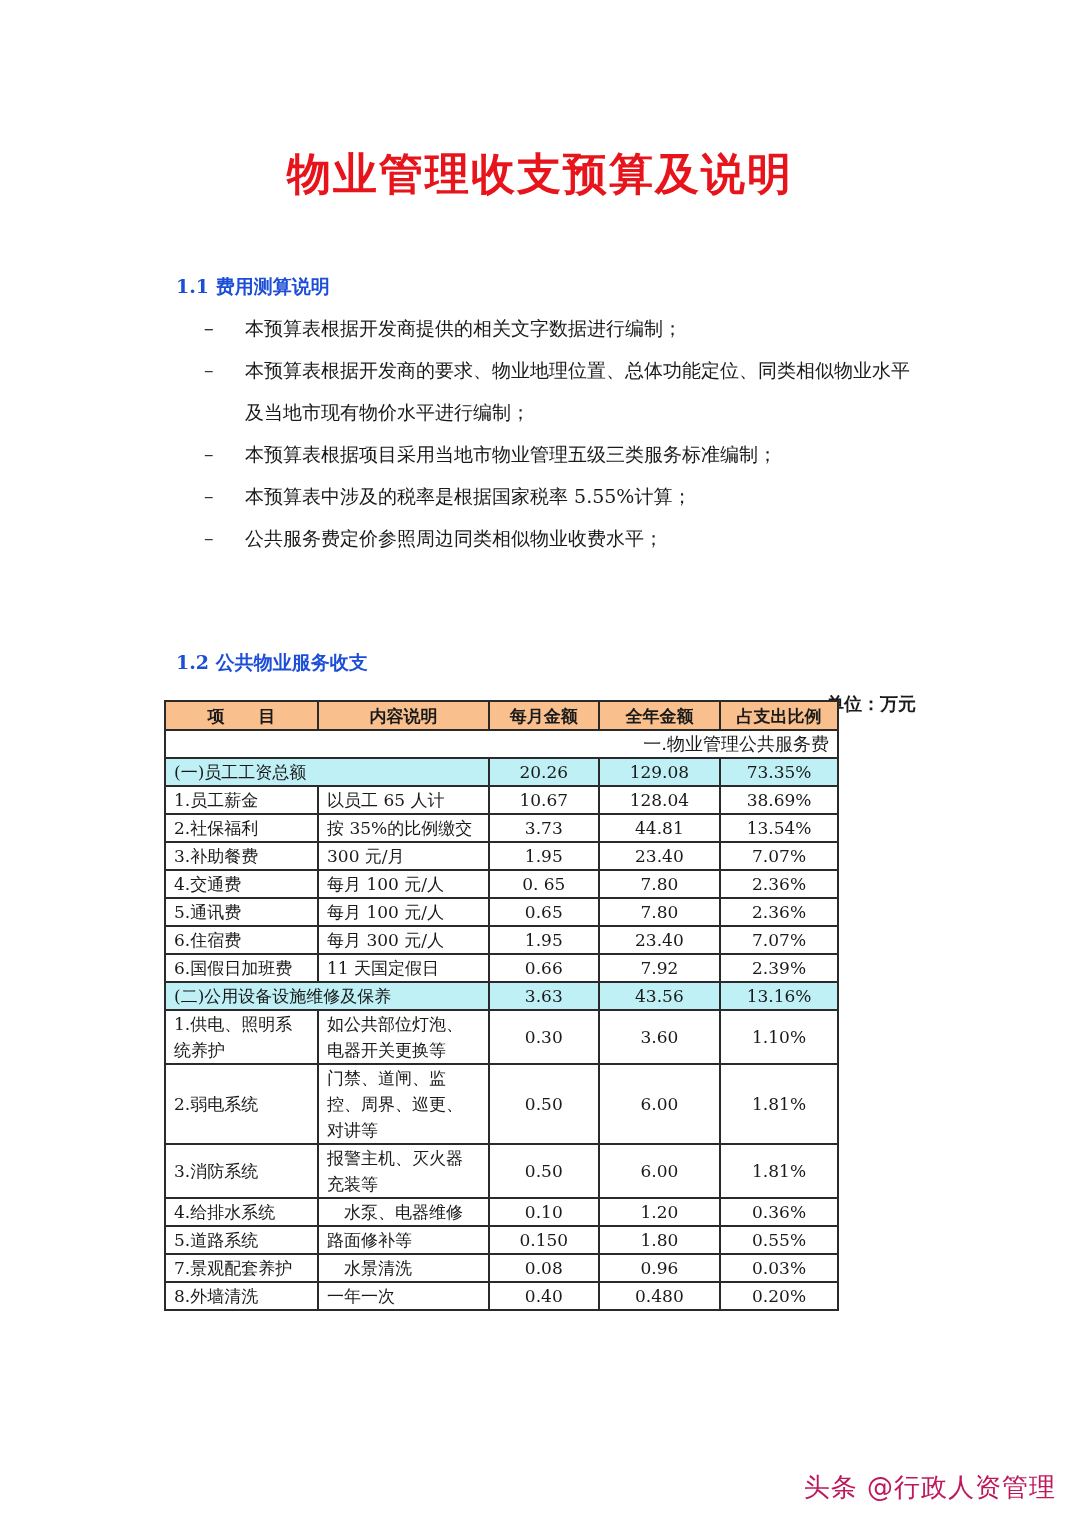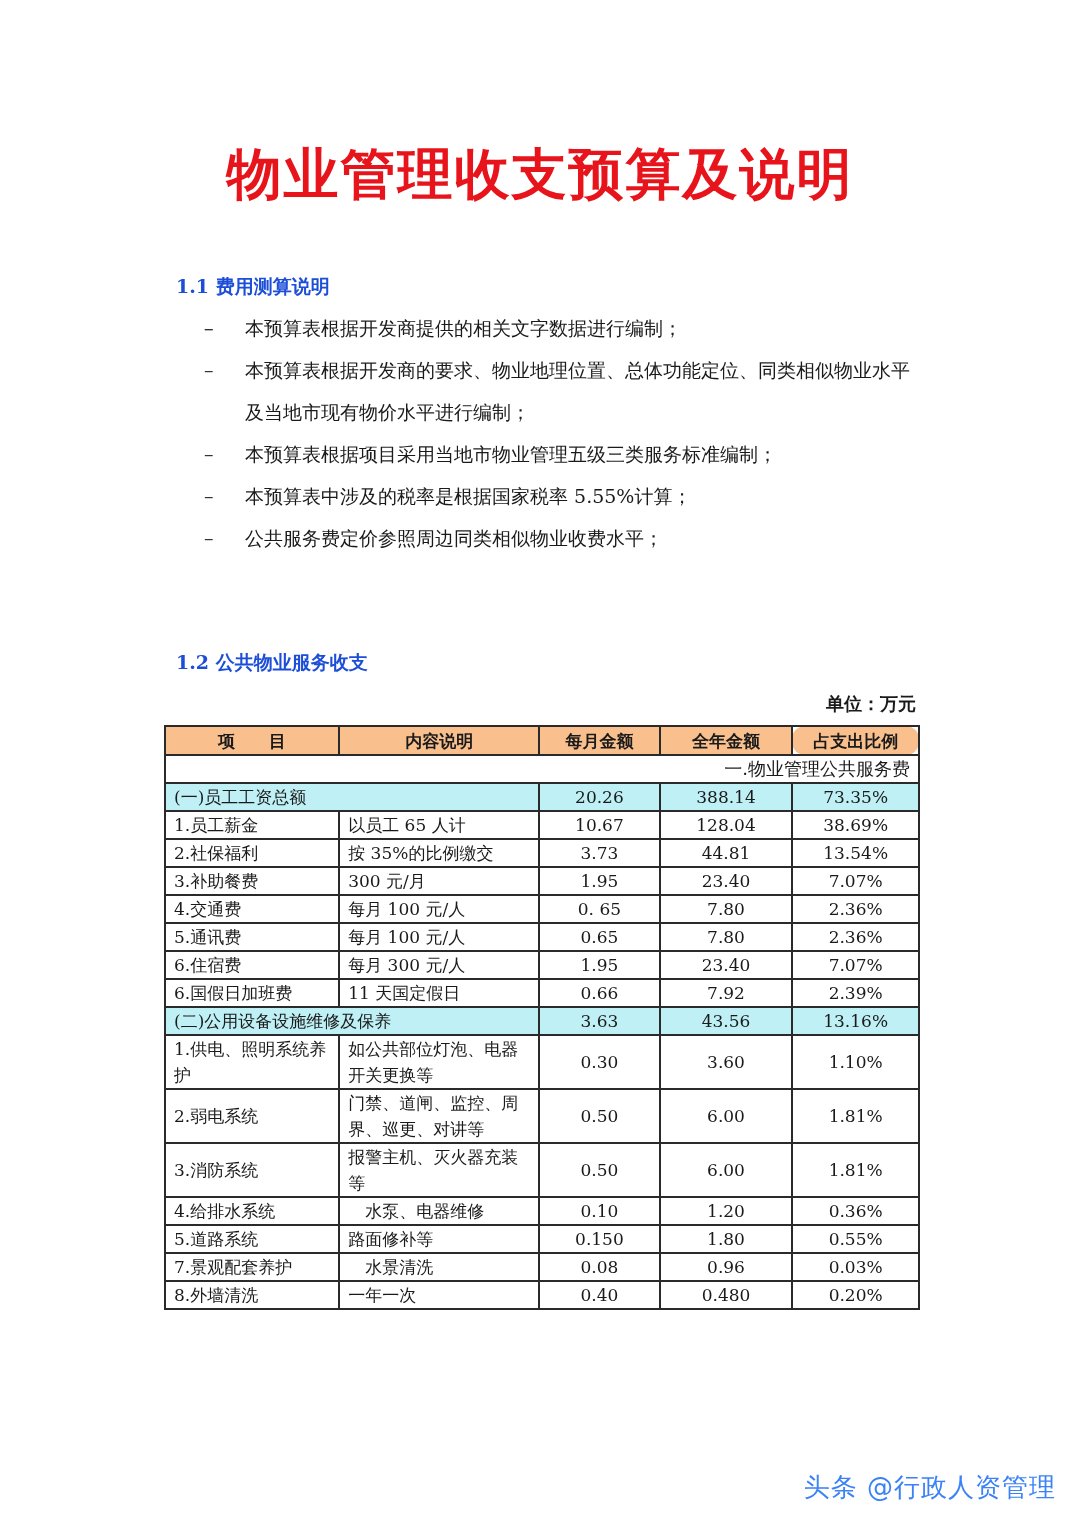--- a/index.html
+++ b/index.html
@@ -3,57 +3,57 @@
 <meta charset="utf-8">
 <style>
   html, body { margin: 0; padding: 0; background: #ffffff; }
   body {
     width: 1080px; height: 1527px; position: relative; overflow: hidden;
     font-family: "DejaVu Serif", "Liberation Serif", serif; color: #1a1a1a;
   }
   .title {
     position: absolute; left: 0; top: 132px; width: 1080px; text-align: center;
     font-family: "DejaVu Sans", "Liberation Sans", sans-serif;
-    font-weight: bold; font-size: 55px; letter-spacing: 2px; color: #e8141c;
+    font-weight: bold; font-size: 44px; letter-spacing: 2px; color: #e8141c;
     line-height: 84px;
   }
   .section-heading {
     position: absolute; left: 176px; font-size: 19px; font-weight: bold; color: #1d4ed8;
   }
   .sec1 { top: 274px; }
   .sec2 { top: 650px; }
   .bullets { position: absolute; left: 200px; top: 307px; width: 720px; margin: 0; padding: 0; list-style: none; }
   .bullets li {
     position: relative; padding-left: 45px; font-size: 19px; line-height: 42px; color: #1a1a1a;
   }
   .bullets li .dash { position: absolute; left: 4px; top: 0; color: #333; }
   .unit { position: absolute; right: 164px; top: 692px; font-size: 18px; font-weight: bold; }
   table.budget {
-    position: absolute; left: 164px; top: 725px; width: 756px;
+    position: absolute; left: 164px; top: 700px; width: 675px;
     border-collapse: collapse; font-size: 17px; padding-left: 28px;
   }
   table.budget td, table.budget th {
     border: 2px solid #2a2a2a; padding: 0 8px; height: 26px; line-height: 26px;
     font-weight: normal;
   }
   table.budget th {
     background: #f9c08e; font-weight: bold; text-align: center; height: 27px;
   }
   .col-item { width: 157px; }
   .col-desc { width: 183px; }
   .col-mon { width: 103px; }
   .col-year { width: 115px; }
-  .col-pct { width: 109px; border-radius: 13px; }
+  .col-pct { width: 109px; }
   .sect-row td { text-align: right; font-size: 18px; }
   .group-row td { background: #bff0f5; font-weight: bold; }
   .num { text-align: center; }
   .tall td { height: 54px; line-height: 27px; }
   .footer {
     position: absolute; right: 24px; top: 1470px; font-family: "DejaVu Sans", "Liberation Sans", sans-serif;
-    font-size: 26px; color: #3b82f6; letter-spacing: 1px;
+    font-size: 26px; color: #be185d; letter-spacing: 1px;
   }
 </style>
 </head>
 <body>
 
 <div class="title">物业管理收支预算及说明</div>
 
 <div class="section-heading sec1">1.1 费用测算说明</div>
 
 <ul class="bullets">
@@ -79,21 +79,21 @@
     </tr>
   </thead>
   <tbody>
     <tr class="sect-row">
       <td colspan="5">一.物业管理公共服务费</td>
     </tr>
 
     <tr class="group-row">
       <td colspan="2">(一)员工工资总额</td>
       <td class="num">20.26</td>
-      <td class="num">388.14</td>
+      <td class="num">129.08</td>
       <td class="num">73.35%</td>
     </tr>
     <tr>
       <td>1.员工薪金</td>
       <td>以员工 65 人计</td>
       <td class="num">10.67</td>
       <td class="num">128.04</td>
       <td class="num">38.69%</td>
     </tr>
     <tr>

